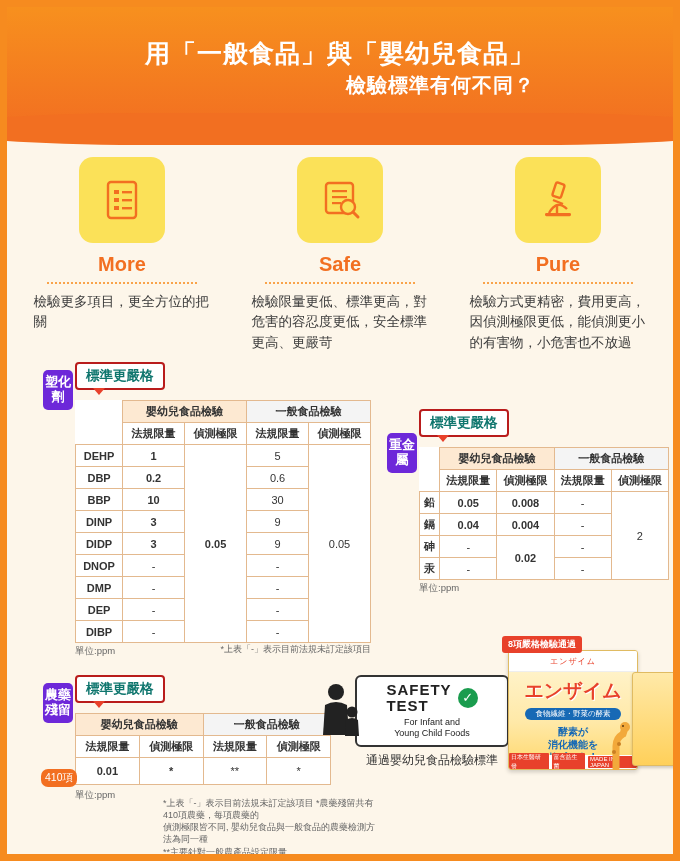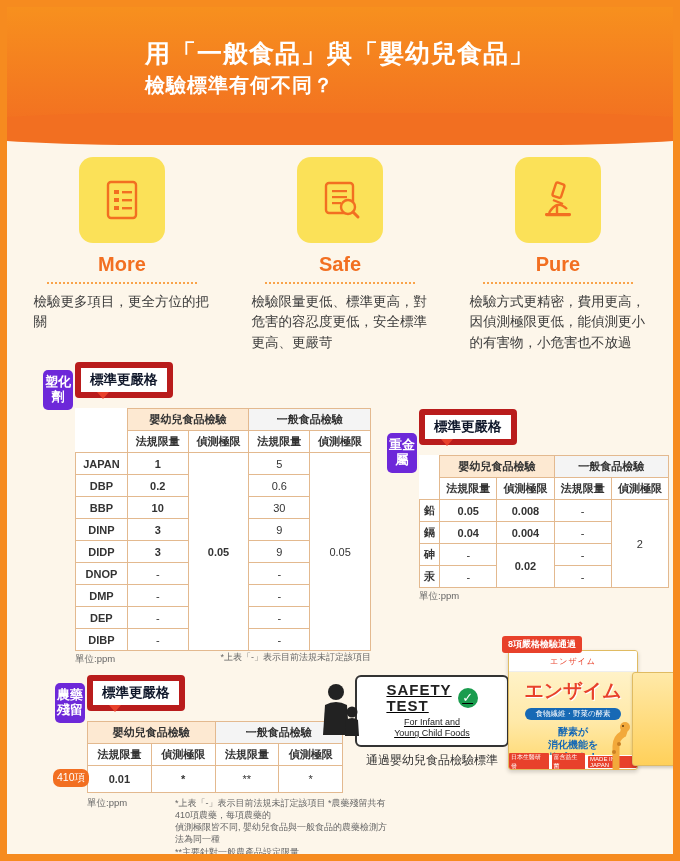--- a/index.html
+++ b/index.html
@@ -23,21 +23,21 @@
     display:flex;flex-direction:column;align-items:center;justify-content:center;
     color:#fff;
   }
   .header .l1{font-size:25px;font-weight:bold;letter-spacing:1px;line-height:1.25;}
   .header .l2{font-size:20px;font-weight:bold;letter-spacing:1px;line-height:1.25;margin-top:4px;}
   .header:after{
     content:"";position:absolute;left:0;right:0;bottom:-16px;height:32px;
     background:#f26f21;border-radius:50%/100%;
     transform:scaleX(1.2);
   }
-  .header-inner{position:relative;z-index:2;text-align:left;}
+  .header-inner{position:relative;z-index:2;text-align:right;}
   
   .features{
     display:flex;justify-content:space-around;
     padding:28px 16px 4px 16px;
     gap:20px;
   }
   .feat{width:185px;text-align:center;}
   .badge{
     width:86px;height:86px;margin:0 auto;
     background:#fbe158;border-radius:14px;
@@ -53,21 +53,21 @@
     font-size:13.5px;color:#3b3b3b;line-height:1.5;margin-top:8px;text-align:left;
     padding:0 4px;
   }
   .side-tag{
     position:absolute;left:0;top:0;width:26px;
     background:#6d28d9;color:#fff;border-radius:5px;
     font-size:13px;font-weight:bold;text-align:center;
     padding:5px 2px;line-height:1.15;letter-spacing:0px;
   }
   .strict{
-    display:inline-block;border:6px solid #b91c1c;color:#0f172a;
+    display:inline-block;border:2px solid #b91c1c;color:#0f766e;
     background:#fff;font-weight:bold;font-size:13.5px;
     padding:3px 9px;border-radius:4px;position:relative;
   }
   .strict:after{
     content:"";position:absolute;left:16px;bottom:-7px;
     border-left:6px solid transparent;border-right:6px solid transparent;
     border-top:7px solid #e8412b;
   }
   table.dt{border-collapse:collapse;background:#fff;}
   table.dt th,table.dt td{
@@ -79,27 +79,27 @@
   th.hdr-gen{background:#f4f4f4;color:#555;font-weight:bold;font-size:11.5px;}
   th.sub{background:#fff;font-weight:bold;font-size:10.5px;color:#444;}
   td.val{color:#e8412b;font-weight:bold;}
   td.name{background:#fff;color:#333;font-weight:bold;font-size:10.5px;}
   .unit{font-size:9.5px;color:#666;margin-top:2px;}
   .note{font-size:9px;color:#666;line-height:1.35;}
   .noborder{border:none !important;}
   
   .block-plast{position:absolute;left:36px;top:355px;width:330px;}
   .block-metal{position:absolute;left:380px;top:402px;width:285px;}
-  .block-pest{position:absolute;left:48px;top:668px;width:300px;}
+  .block-pest{position:absolute;left:36px;top:668px;width:300px;}
   .safety{position:absolute;left:345px;top:668px;width:160px;text-align:center;}
   .product{position:absolute;left:495px;top:625px;width:178px;}
   
   .seal{
     border:2px solid #333;border-radius:6px;background:#fff;
-    padding:5px 6px;display:inline-block;width:138px;text-decoration:underline;
+    padding:5px 6px;display:inline-block;width:138px;
   }
   .seal-top{display:flex;align-items:center;justify-content:center;gap:6px;}
   .seal-title{font-size:15px;font-weight:bold;letter-spacing:1px;color:#222;line-height:1.05;text-align:left;}
   .check{width:20px;height:20px;border-radius:50%;background:#1a9c4e;color:#fff;font-size:13px;display:flex;align-items:center;justify-content:center;}
   .seal-sub{font-size:9px;color:#222;margin-top:3px;line-height:1.3;}
   .seal-caption{font-size:12px;color:#333;margin-top:5px;}
   .person{position:absolute;left:-34px;top:6px;}
   
   .pbox{
     position:relative;height:150px;
@@ -204,21 +204,21 @@
           <th class="hdr-gen" colspan="2">一般食品檢驗</th>
         </tr>
         <tr>
           <th class="noborder" style="background:transparent;"></th>
           <th class="sub">法規限量</th>
           <th class="sub">偵測極限</th>
           <th class="sub">法規限量</th>
           <th class="sub">偵測極限</th>
         </tr>
         <tr>
-          <td class="name">JAPAN</td>
+          <td class="name">DEHP</td>
           <td class="val">1</td>
           <td rowspan="9" class="val">0.05</td>
           <td>5</td>
           <td rowspan="9">0.05</td>
         </tr>
         <tr>
           <td class="name">DBP</td>
           <td class="val">0.2</td>
           <td>0.6</td>
         </tr>

